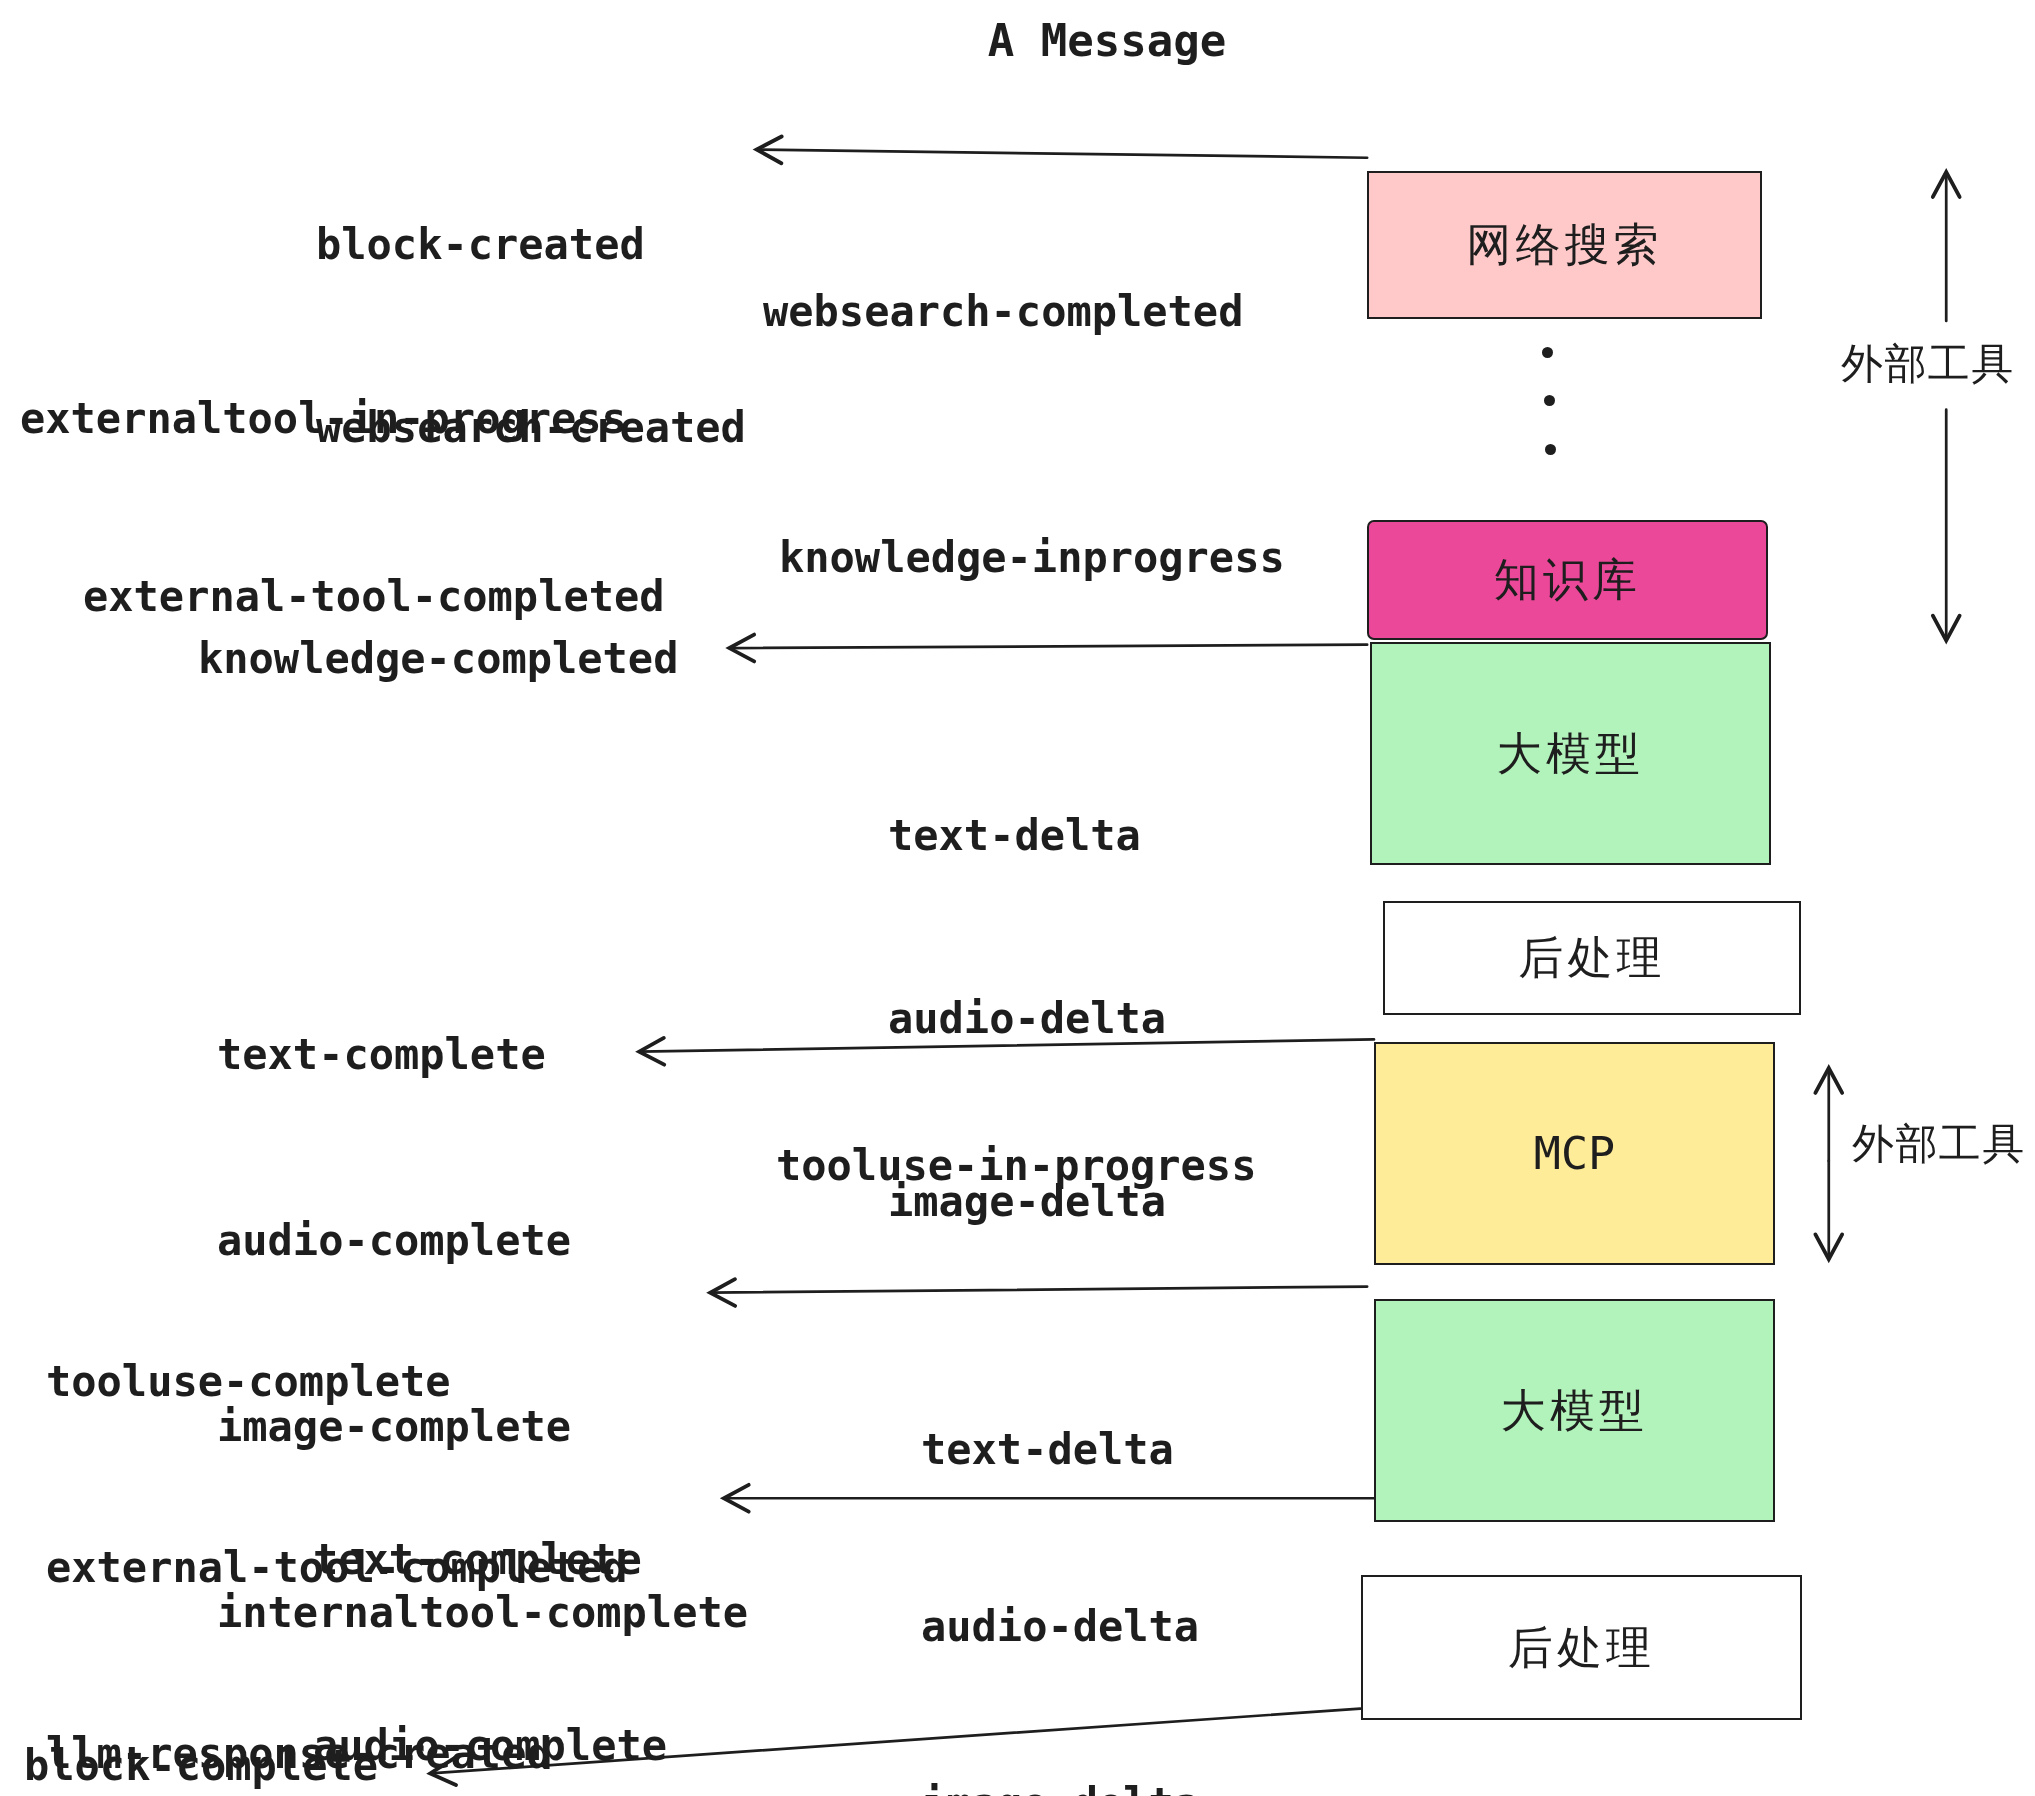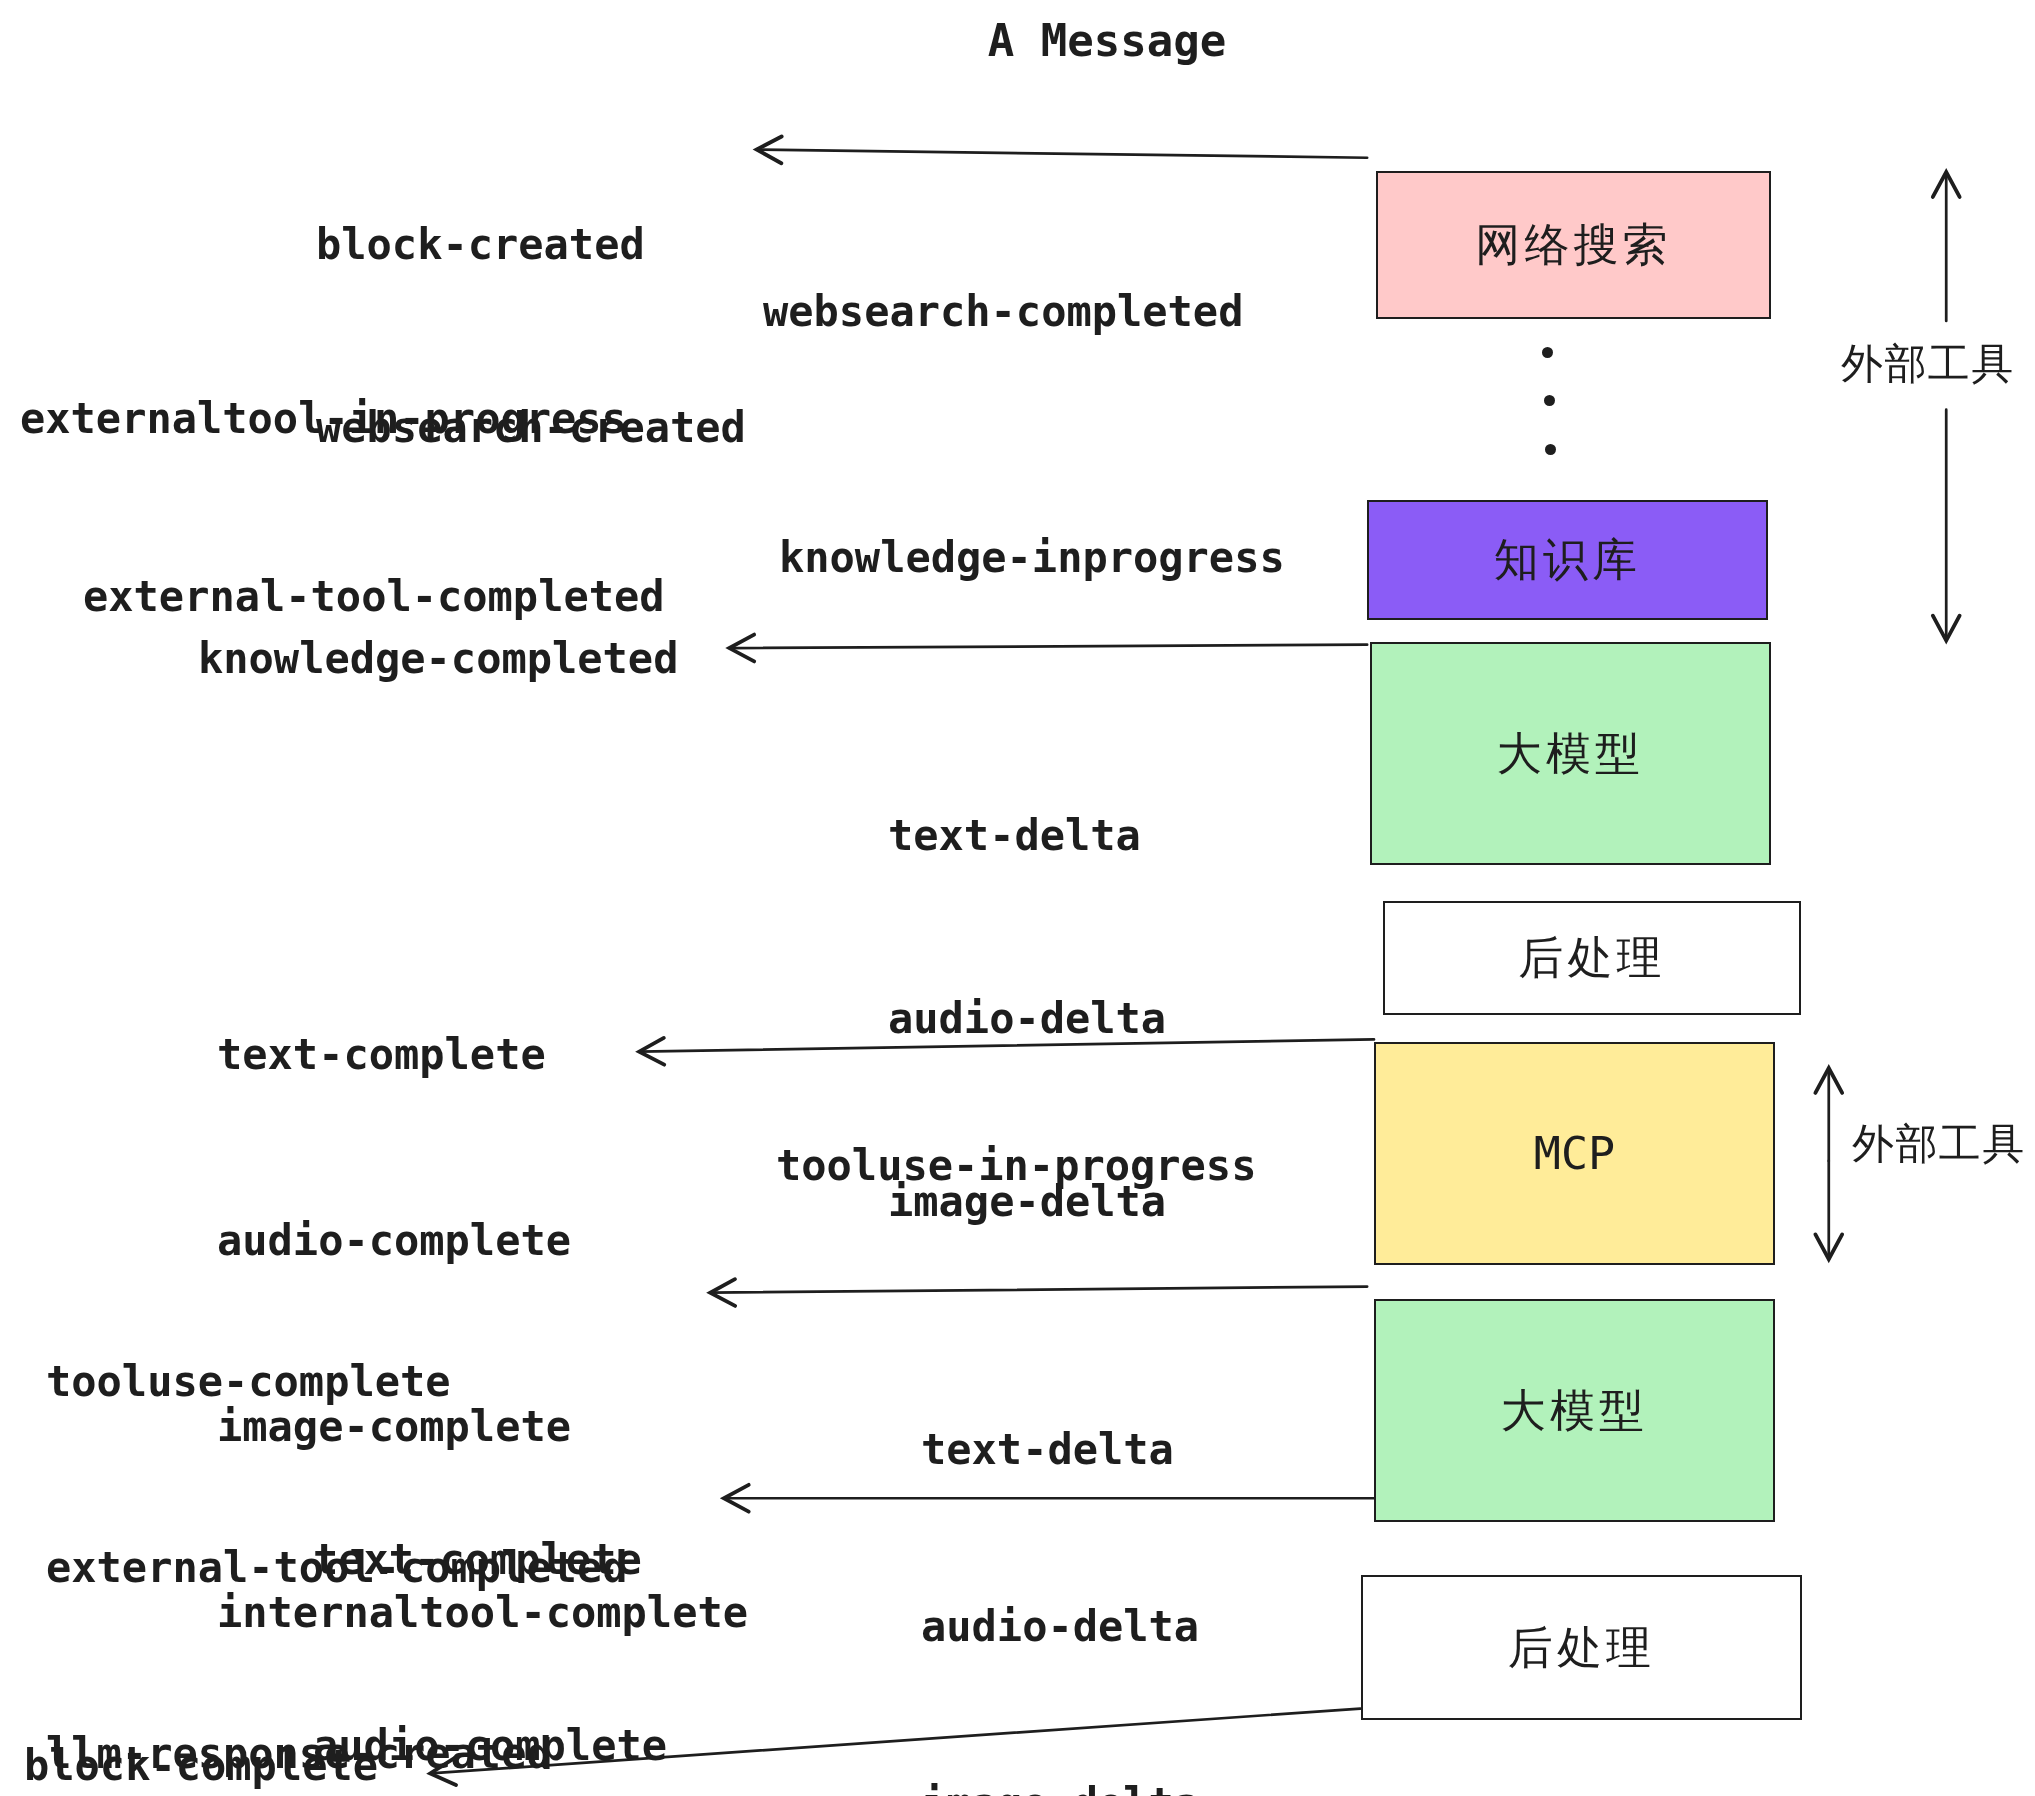--- a/index.html
+++ b/index.html
@@ -134,31 +134,31 @@
   <div class="mono" style="left:313px; top:1405px; line-height:62px;">
     <div>text-complete</div>
     <div>audio-complete</div>
     
     
     
   </div>
 
   <div class="mono" style="left:24px; top:1735px;">block-complete</div>
 
-  <div class="box" style="left: 1367px; top: 171px; width: 395px; height: 148px; background: rgb(255, 201, 201); margin-left: 9px;">
+  <div class="box" style="left: 1367px; top: 171px; width: 395px; height: 148px; background: rgb(255, 201, 201);">
     <span>网络搜索</span>
   </div>
 
   <div>
     <span class="dot" style="left:1542px; top:347px;"></span>
     <span class="dot" style="left:1544px; top:395px;"></span>
     <span class="dot" style="left:1545px; top:444px;"></span>
   </div>
 
-  <div class="box" style="left: 1367px; top: 500px; width: 401px; height: 120px; background: #8b5cf6;">
+  <div class="box" style="left: 1367px; top: 520px; width: 401px; height: 120px; background: #ec4899; border-radius: 7px;">
     <span>知识库</span>
   </div>
 
   <div class="box" style="left: 1370px; top: 642px; width: 401px; height: 223px; background: rgb(178, 242, 187);">
     <span>大模型</span>
   </div>
 
   <div class="box" style="left: 1383px; top: 901px; width: 418px; height: 114px; background: rgb(255, 255, 255);">
     <span>后处理</span>
   </div>

